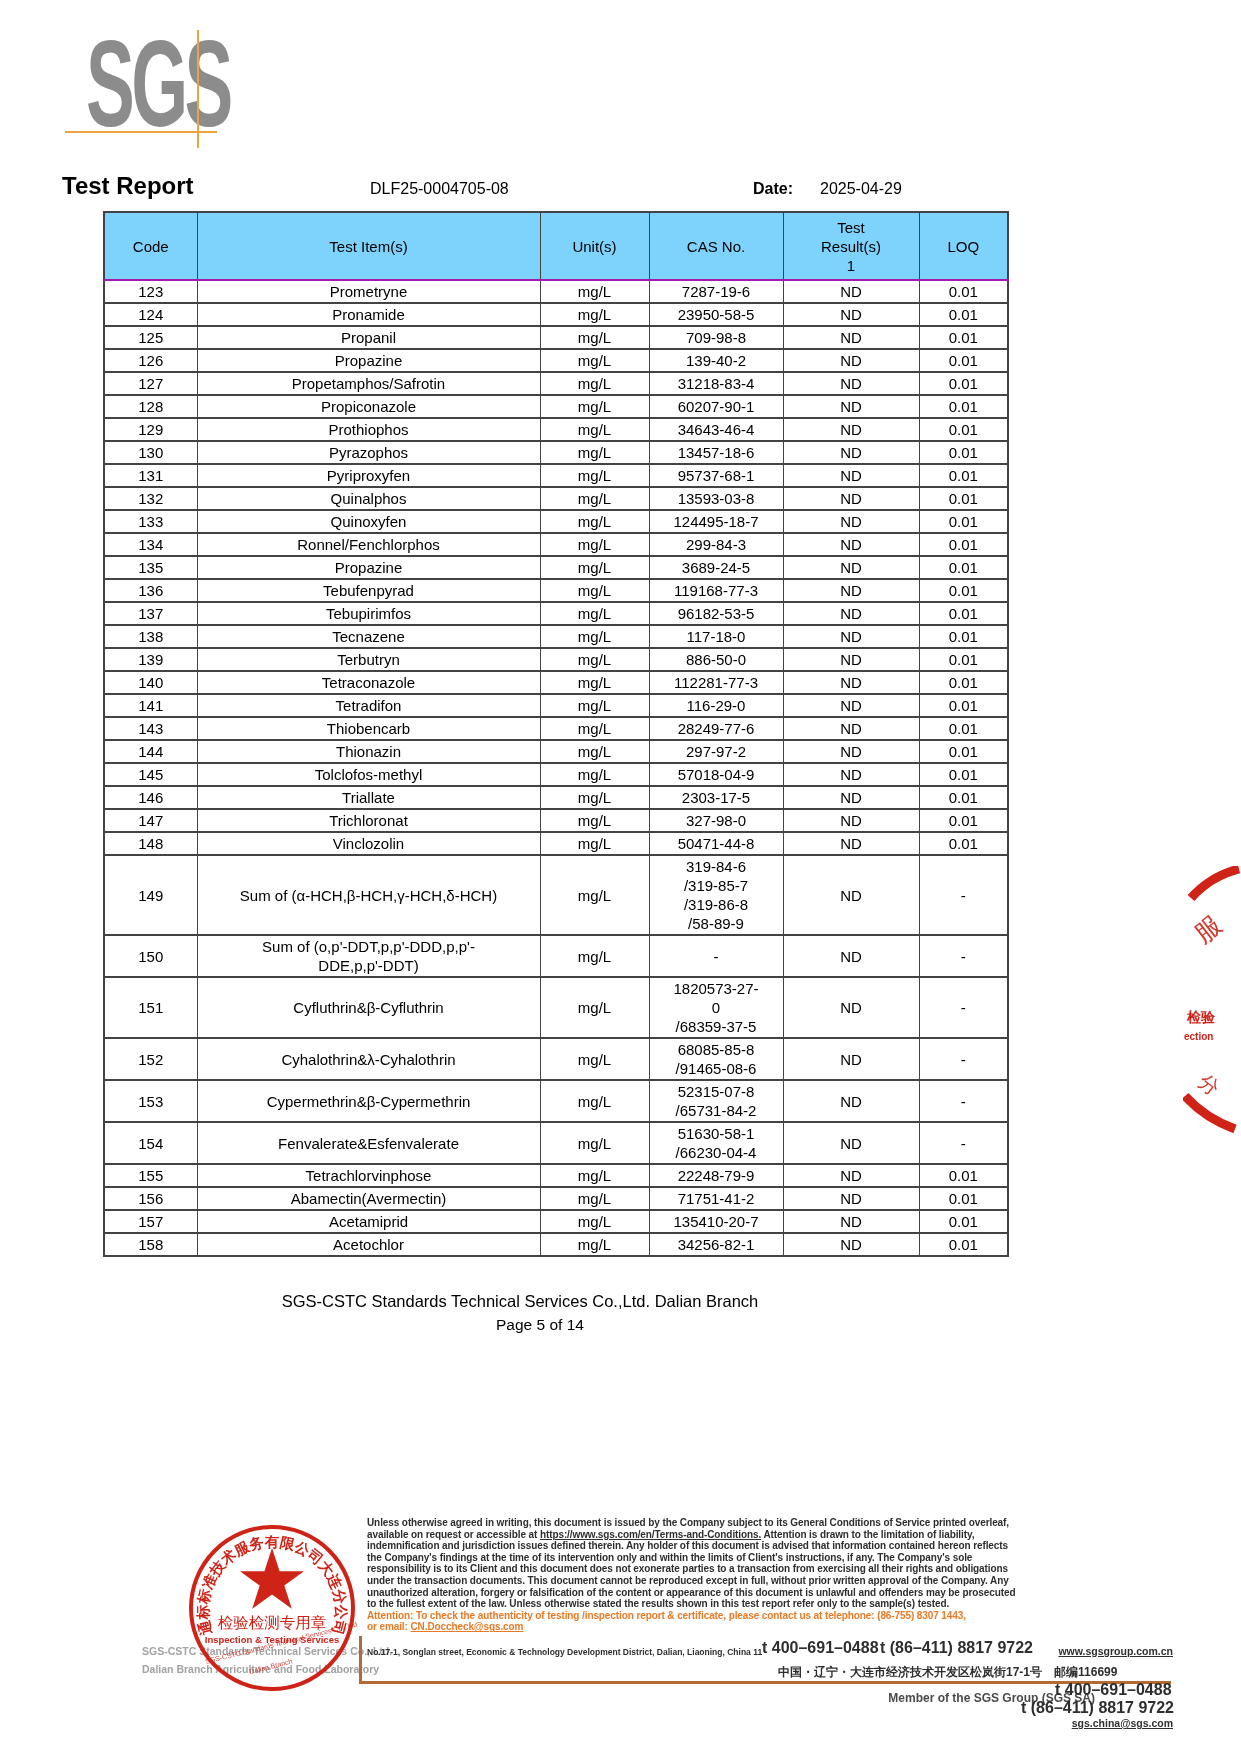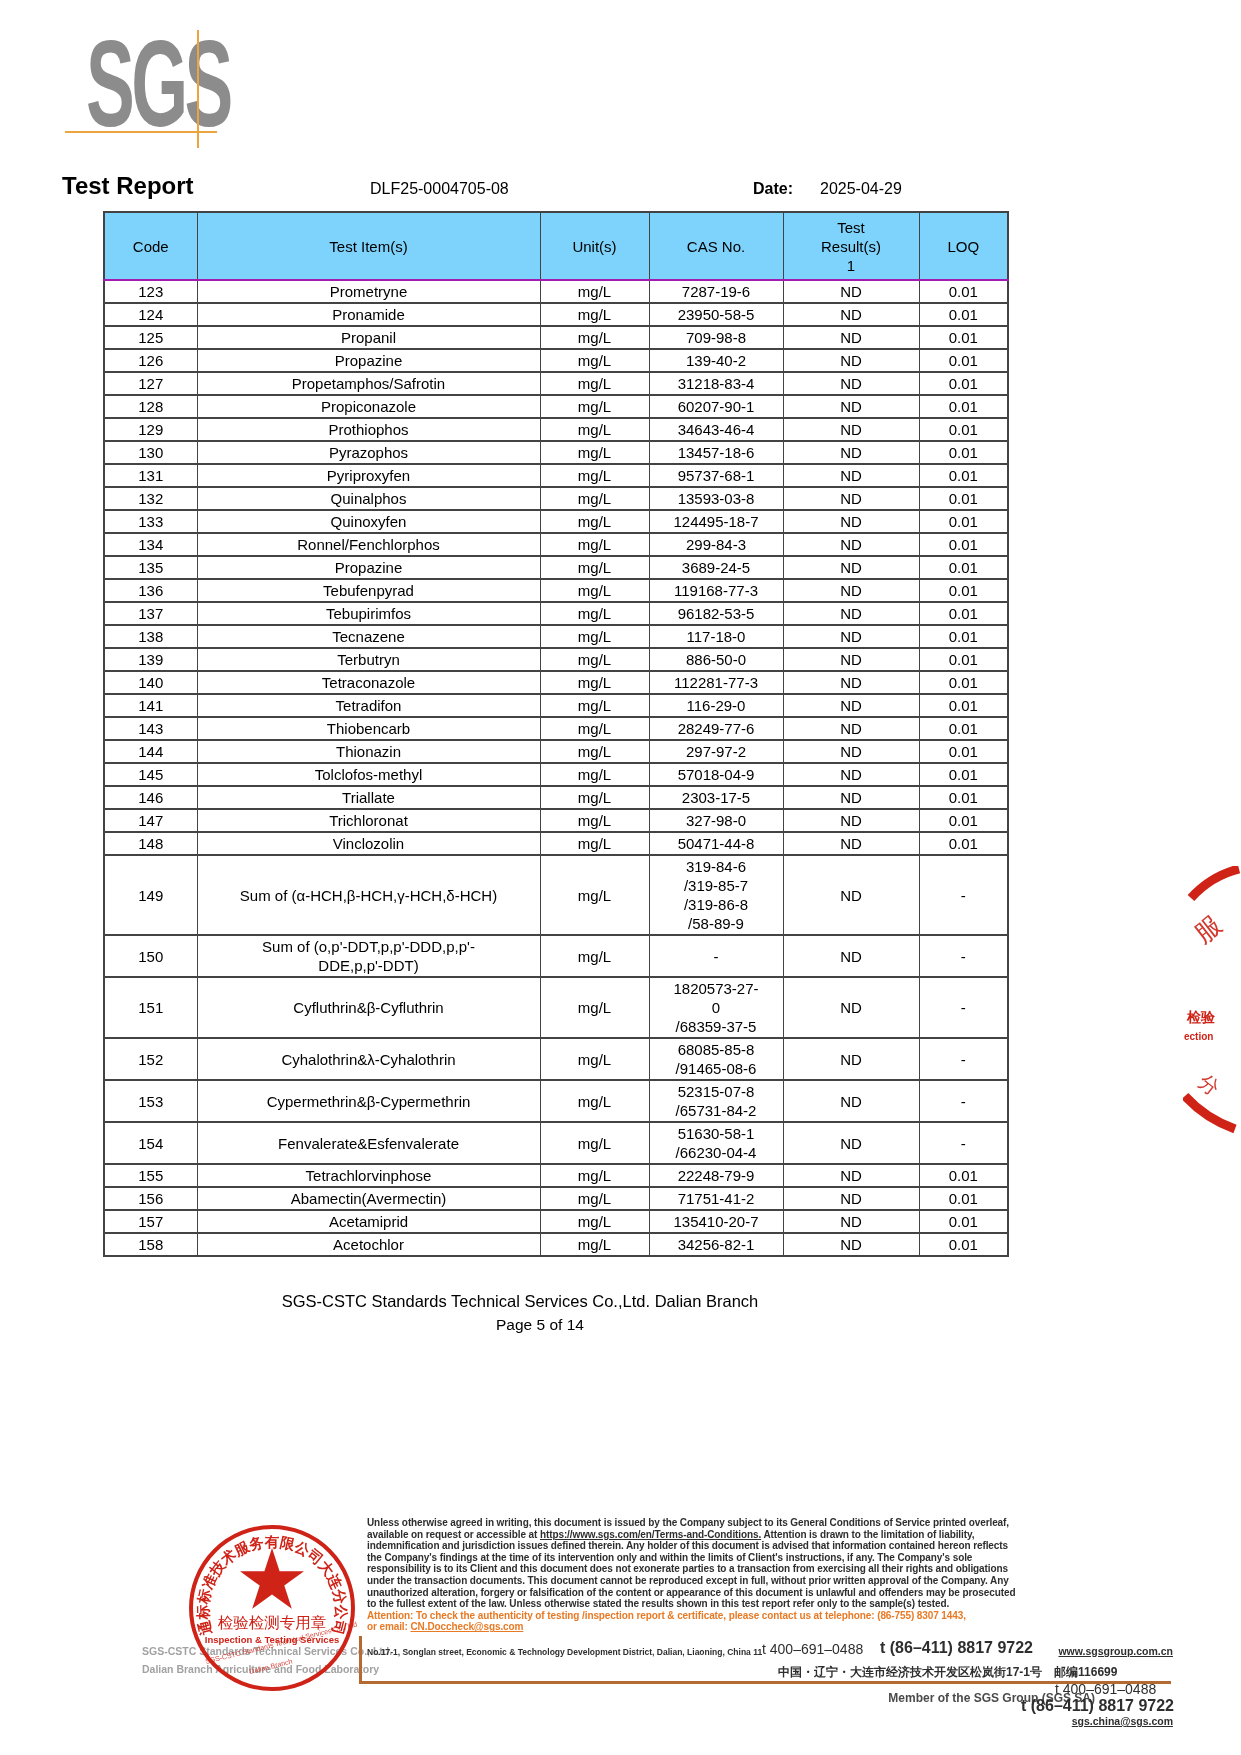--- a/index.html
+++ b/index.html
@@ -63,21 +63,21 @@
     white-space:nowrap; letter-spacing:-0.1px;
   }
   .disclaimer .att { color:#e87a25; font-weight:bold; }
   .disclaimer a, .disclaimer .linkish { color:inherit; text-decoration:underline; }
   .disclaimer .att .linkish { color:#e87a25; }
 
   .addr-block { position:absolute; left:367px; top:1639px; width:806px; z-index:2; }
   .addr-row { display:flex; align-items:flex-end; }
   .addr-row .addr-en { width:395px; font-size:8.5px; font-weight:bold; color:#2e2e2e; white-space:nowrap; overflow:hidden; }
   .addr-row .addr-cn { width:395px; font-size:12px; font-weight:bold; color:#2e2e2e; white-space:nowrap; overflow:hidden; }
-  .addr-row .ph1 { width:118px; font-size:14px; font-weight:400; color:#2e2e2e; white-space:nowrap; }
+  .addr-row .ph1 { width:118px; font-size:16px; font-weight:700; color:#2e2e2e; white-space:nowrap; }
   .addr-row .ph2 { width:152px; font-size:16px; font-weight:600; color:#2e2e2e; white-space:nowrap; }
   .addr-row .net { width:141px; font-size:10.5px; font-weight:600; color:#2e2e2e; white-space:nowrap; text-align:right;text-decoration:underline; }
   .addr-row + .addr-row { margin-top:7px;flex-direction:column; }
 
   .member-line { position:absolute; right:146px; top:1691px; font-size:12px; font-weight:600; color:#4a4a4a; }
 </style>
 </head>
 <body>
 
 <div class="page">

